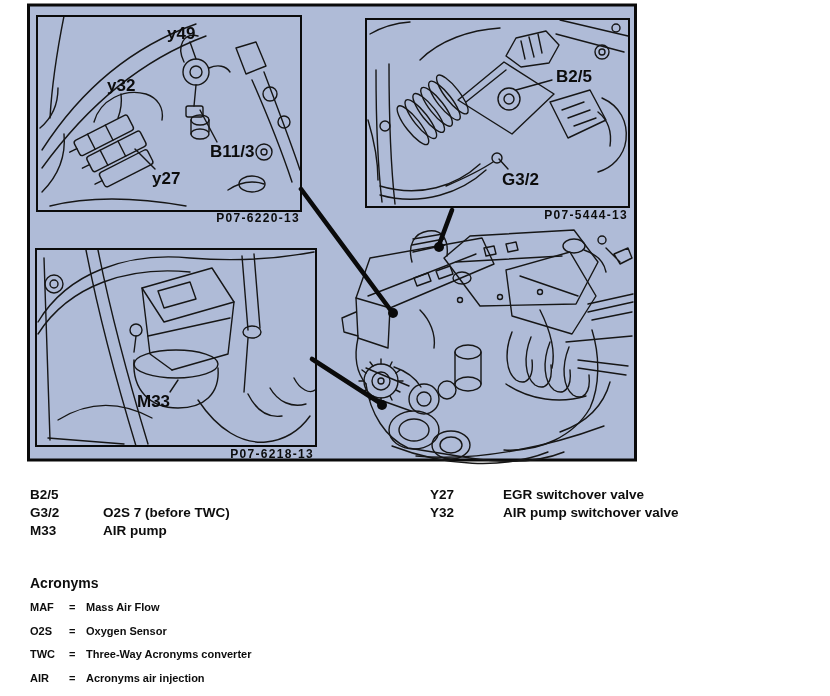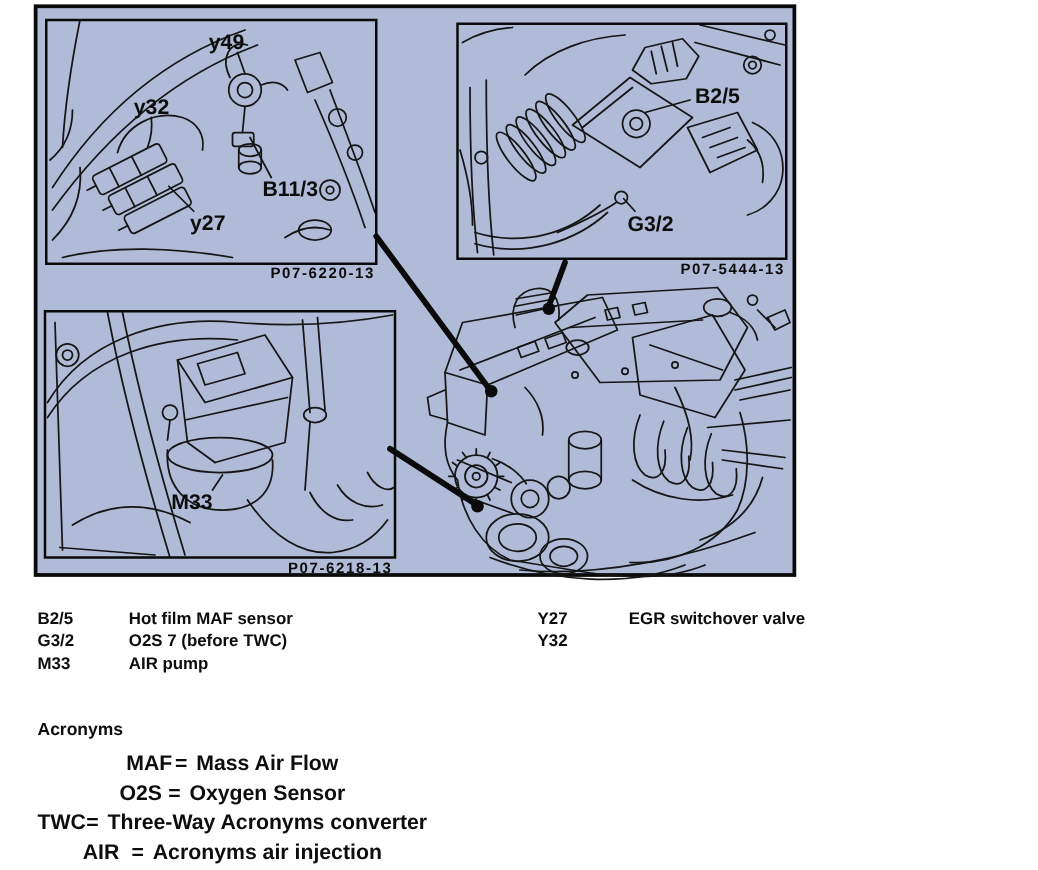--- a/index.html
+++ b/index.html
@@ -15,21 +15,21 @@
   .pointer{stroke:#0a0a0a;fill:none;stroke-width:4.6;stroke-linecap:round;}
   .pointer-dot{fill:#0a0a0a;stroke:none;}
   .frame{fill:none;stroke:#0a0a0a;stroke-width:2;}
   .outer-frame{stroke:#0a0a0a;stroke-width:3;}
 
   .legend-col{position:absolute;top:487px;}
   .lrow{display:flex;height:18px;font-size:13.5px;font-weight:600;}
   .lcode{width:73px;flex:none;}
   .acronyms{position:absolute;left:30px;top:575px;}
   .acr-heading{font-size:14px;font-weight:bold;height:26px;}
-  .arow{display:flex;height:23.5px;font-size:17px;font-weight:600;align-items:flex-start;justify-content:center;}
+  .arow{display:flex;height:23.5px;font-size:11px;font-weight:600;align-items:flex-start;}
   .acode{width:39px;flex:none;}
   .aeq{width:17px;flex:none;font-weight:bold;}
 </style>
 </head>
 <body>
 
 <div class="page">
 
   <svg width="830" height="470" viewBox="0 0 830 470">
     <defs>
@@ -260,38 +260,38 @@
       <path class="pointer" d="M452,210 L439,245"></path>
       <circle class="pointer-dot" cx="439" cy="247" r="5"></circle>
       <path class="pointer" d="M312,359 L380,403"></path>
       <circle class="pointer-dot" cx="382" cy="405" r="5"></circle>
     </g>
   </svg>
 
   <div class="legend-col" style="left:30px">
     <div class="lrow">
       <span class="lcode">B2/5</span>
-      <span class="ldesc">Hot film MAF sensor</span>
     </div>
     <div class="lrow">
       <span class="lcode">G3/2</span>
       <span class="ldesc">O2S 7 (before TWC)</span>
     </div>
     <div class="lrow">
       <span class="lcode">M33</span>
       <span class="ldesc">AIR pump</span>
     </div>
   </div>
   <div class="legend-col" style="left:430px">
     <div class="lrow">
       <span class="lcode">Y27</span>
       <span class="ldesc">EGR switchover valve</span>
     </div>
     <div class="lrow">
       <span class="lcode">Y32</span>
+      <span class="ldesc">AIR pump switchover valve</span>
     </div>
   </div>
 
   <div class="acronyms">
     <div class="acr-heading">Acronyms</div>
     <div class="arow">
       <span class="acode">MAF</span>
       <span class="aeq">=</span>
       <span class="adef">Mass Air Flow</span>
     </div>

